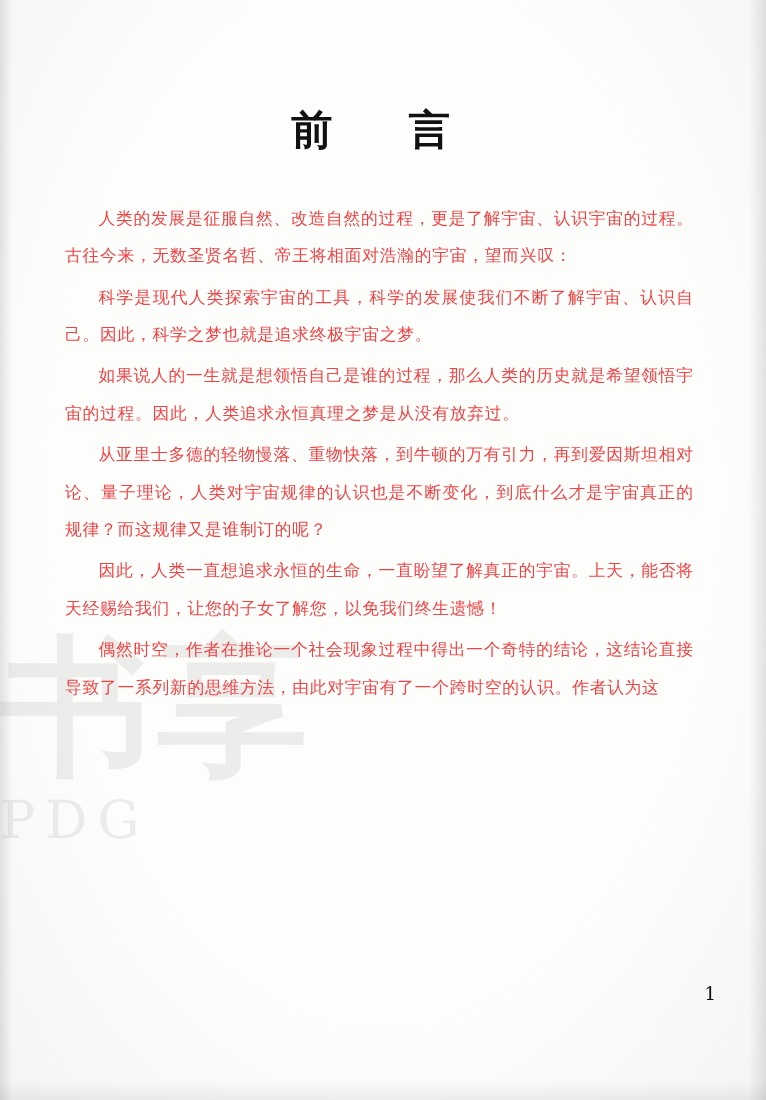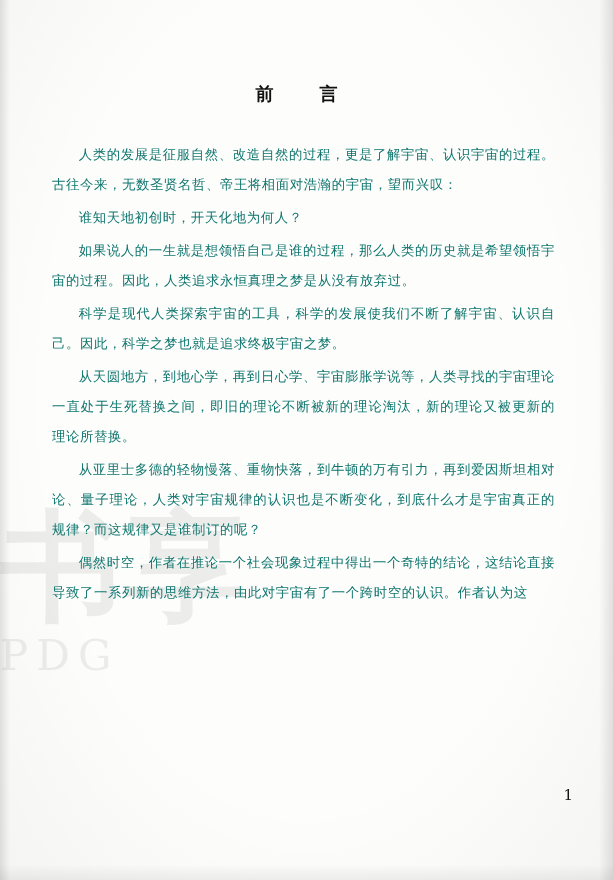--- a/index.html
+++ b/index.html
@@ -78,34 +78,34 @@
   }
 
   .content {
     position: relative;
     z-index: 2;
     padding: 0 58px 0 52px;
   }
 
   .doc-title {
     text-align: center;
-    font-size: 18px;
+    font-size: 33px;
     font-weight: 700;
     letter-spacing: 14px;
     margin-top: 82px;
     margin-bottom: 34px;
     color: #111;
     font-family: "DejaVu Serif", "Liberation Serif", serif;
   }
 
   p.para {
     margin: 0 0 3px 0;
     font-size: 13.4px;
     line-height: 30px;
-    color: #0f766e;
+    color: #ef4444;
     text-align: justify;
     text-indent: 2em;
     letter-spacing: 0.6px;
     font-family: "DejaVu Serif", "Liberation Serif", serif;
   }
   p.para.verse {
     text-indent: 2em;
   }
 
   .page-number {
@@ -131,24 +131,23 @@
   <div class="watermark">
     <div class="wm-cn">书享</div>
     <div class="wm-pdg">PDG</div>
   </div>
 
   <div class="content">
 
     <h1 class="doc-title">前　言</h1>
 
     <p class="para">人类的发展是征服自然、改造自然的过程，更是了解宇宙、认识宇宙的过程。古往今来，无数圣贤名哲、帝王将相面对浩瀚的宇宙，望而兴叹：</p>
-    <p class="para verse">谁知天地初创时，开天化地为何人？</p>
+    <p class="para">科学是现代人类探索宇宙的工具，科学的发展使我们不断了解宇宙、认识自己。因此，科学之梦也就是追求终极宇宙之梦。</p>
     <p class="para">如果说人的一生就是想领悟自己是谁的过程，那么人类的历史就是希望领悟宇宙的过程。因此，人类追求永恒真理之梦是从没有放弃过。</p>
-    <p class="para">科学是现代人类探索宇宙的工具，科学的发展使我们不断了解宇宙、认识自己。因此，科学之梦也就是追求终极宇宙之梦。</p>
-    <p class="para">从天圆地方，到地心学，再到日心学、宇宙膨胀学说等，人类寻找的宇宙理论一直处于生死替换之间，即旧的理论不断被新的理论淘汰，新的理论又被更新的理论所替换。</p>
     <p class="para">从亚里士多德的轻物慢落、重物快落，到牛顿的万有引力，再到爱因斯坦相对论、量子理论，人类对宇宙规律的认识也是不断变化，到底什么才是宇宙真正的规律？而这规律又是谁制订的呢？</p>
+    <p class="para">因此，人类一直想追求永恒的生命，一直盼望了解真正的宇宙。上天，能否将天经赐给我们，让您的子女了解您，以免我们终生遗憾！</p>
     <p class="para">偶然时空，作者在推论一个社会现象过程中得出一个奇特的结论，这结论直接导致了一系列新的思维方法，由此对宇宙有了一个跨时空的认识。作者认为这</p>
 
   </div>
 
   <div class="page-number">1</div>
 
 </div>
 
 </body></html>

